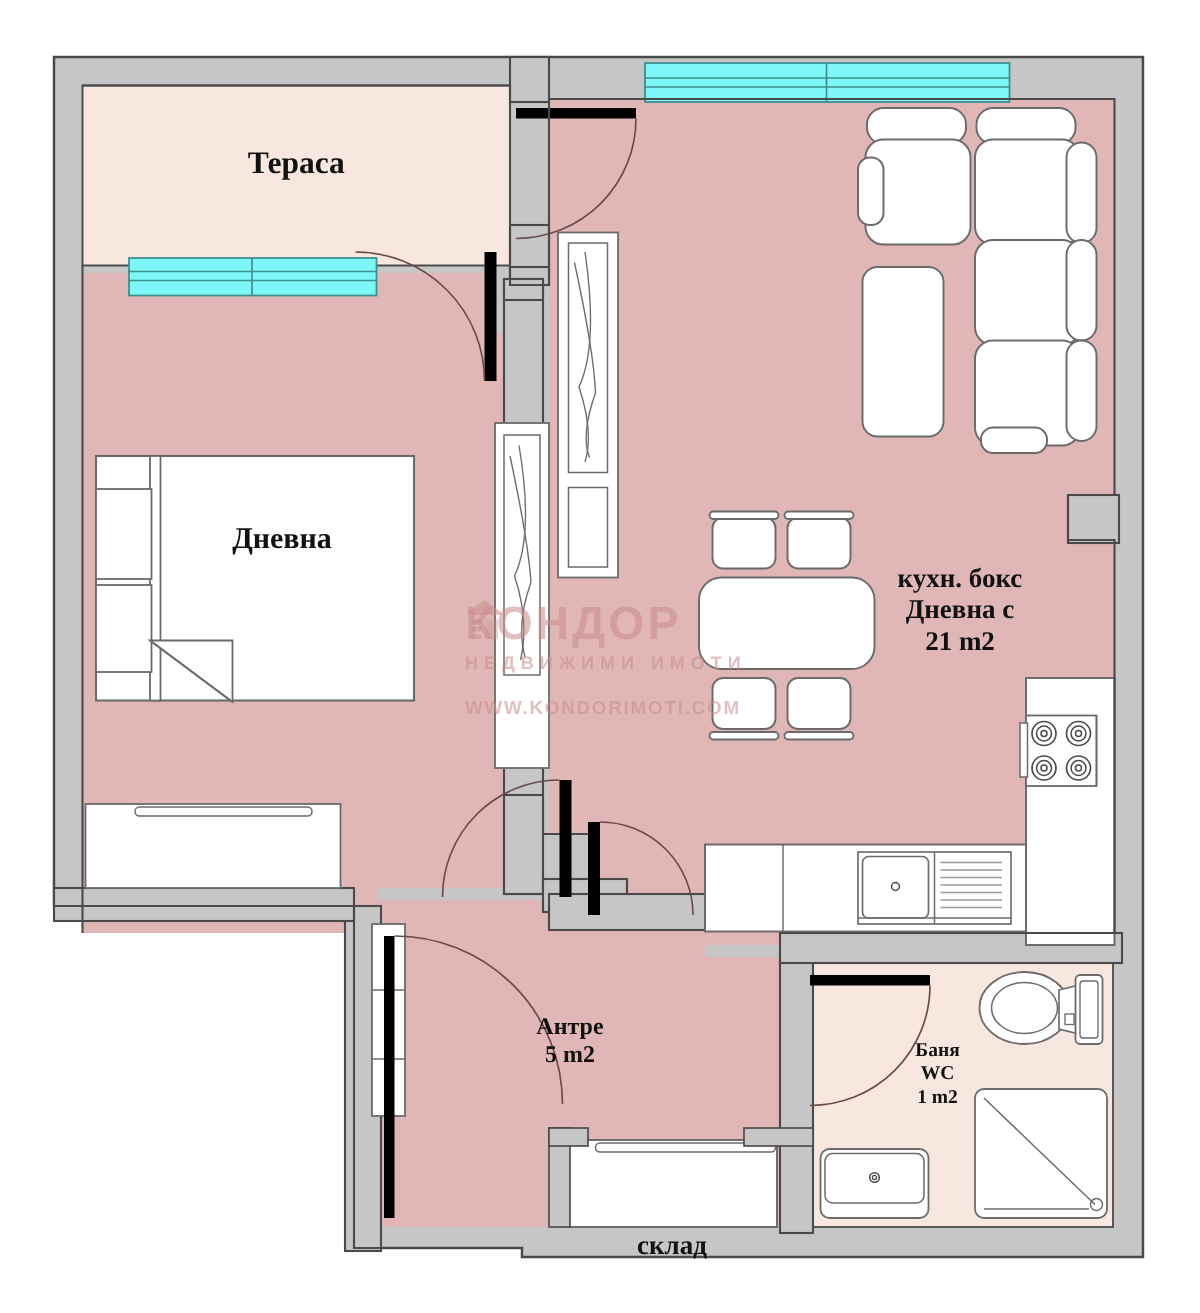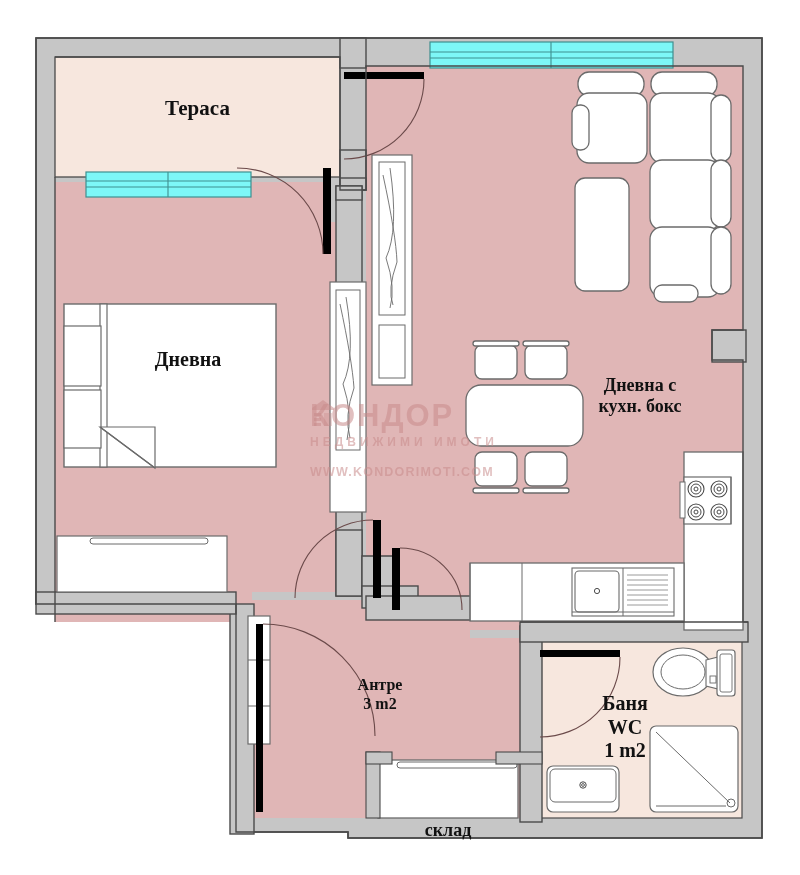--- a/index.html
+++ b/index.html
@@ -33,21 +33,21 @@
     font-weight: bold;
     color: #111111;
     line-height: 1.18;
     white-space: nowrap;
     pointer-events: none;
   }
   .lbl-terasa { font-size: 21px; }
   .lbl-spalnya { font-size: 20px; }
   .lbl-dnevna  { font-size: 18px; }
   .lbl-antre   { font-size: 16px; }
-  .lbl-banya   { font-size: 20px; }
+  .lbl-banya   { font-size: 13px; }
   .lbl-sklad   { font-size: 18px; }
   .wm {
     position: absolute;
     pointer-events: none;
     font-family: "Liberation Sans", sans-serif;
     font-weight: bold;
     color: #c98c8c;
     opacity: 0.55;
     white-space: nowrap;
   }
@@ -322,27 +322,28 @@
 
   <div class="room-label lbl-terasa" style="left:55px; top:96px; width:285px;">
     <div>Тераса</div>
   </div>
 
   <div class="room-label lbl-spalnya" style="left:88px; top:348px; width:200px;">
     <div>Дневна</div>
   </div>
 
   <div class="room-label lbl-dnevna" style="left:570px; top:375px; width:140px;">
+    <div>кухн. бокс</div>
     <div>Дневна с</div>
-    <div>кухн. бокс</div>
+    <div>21 m2</div>
   </div>
 
   <div class="room-label lbl-antre" style="left:300px; top:676px; width:160px;">
     <div>Антре</div>
-    <div>3 m2</div>
+    <div>5 m2</div>
   </div>
 
   <div class="room-label lbl-banya" style="left:560px; top:692px; width:130px;">
     <div>Баня</div>
     <div>WC</div>
     <div>1 m2</div>
   </div>
 
   <div class="room-label lbl-sklad" style="left:378px; top:776px; width:140px;margin-top:44px;">
     <div>склад</div>

